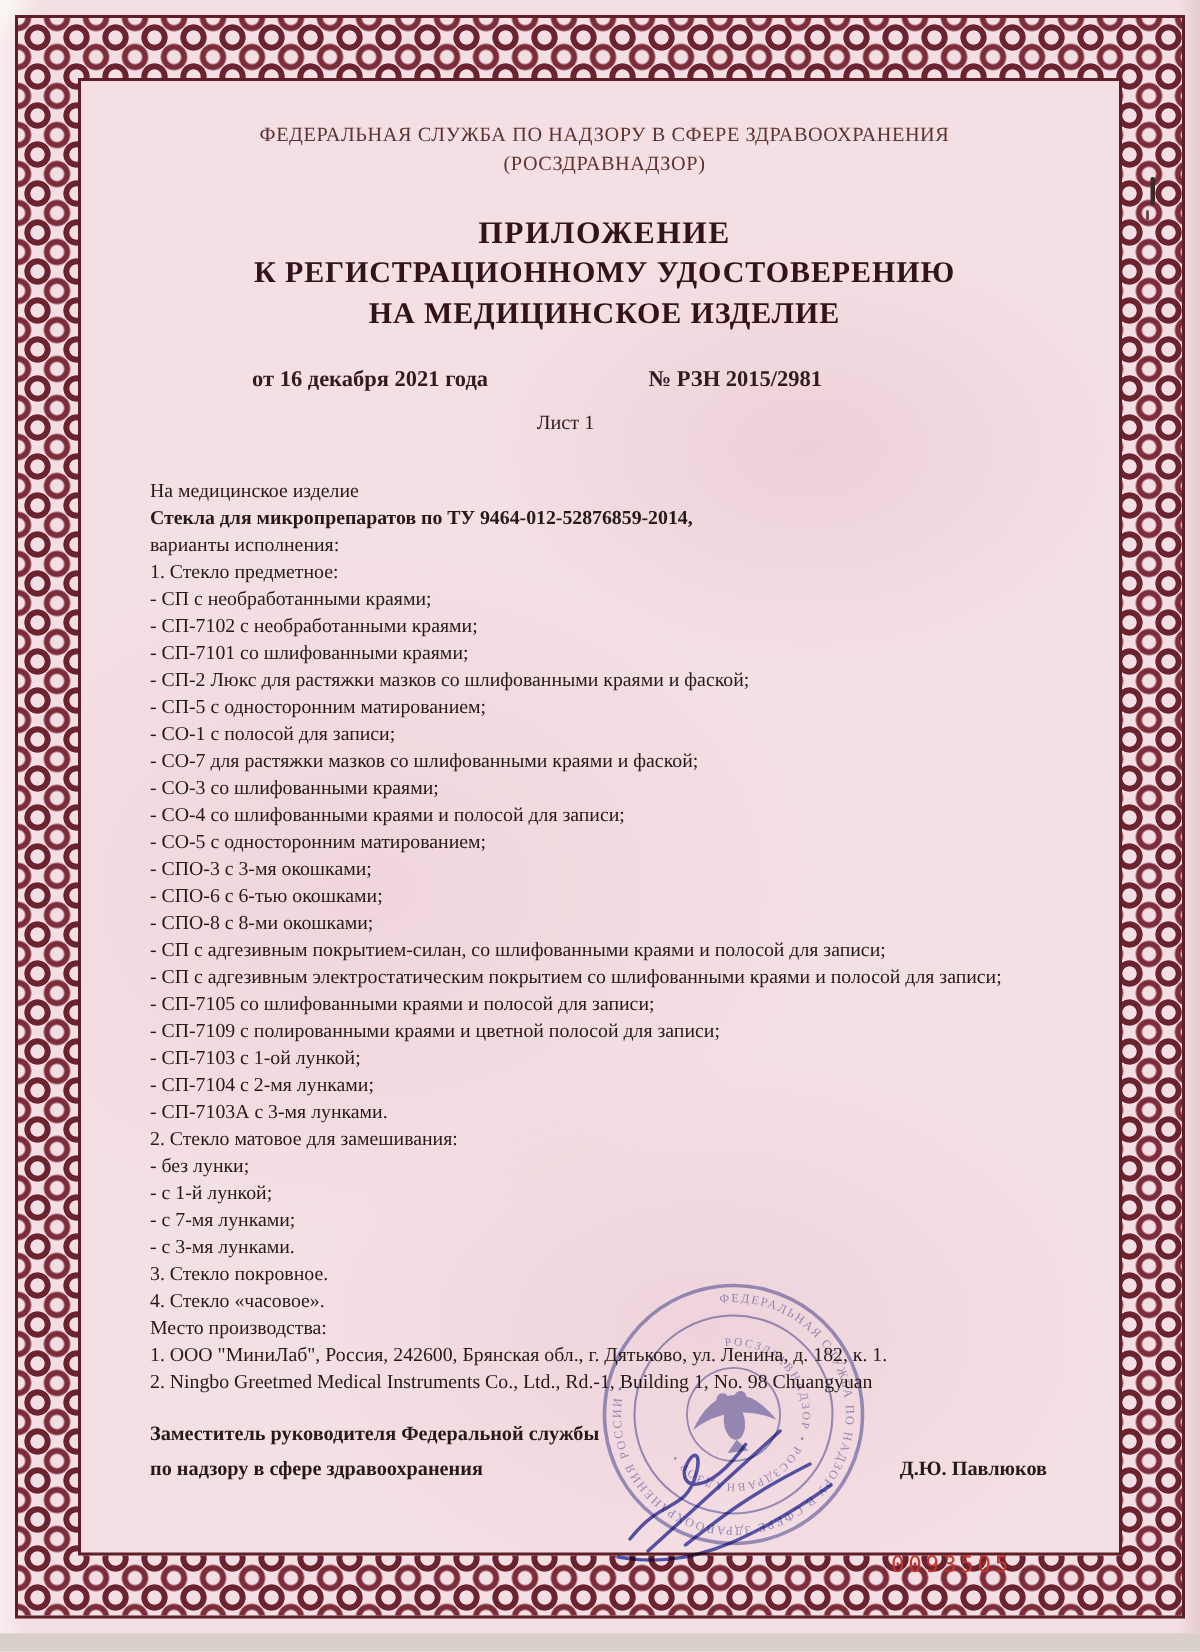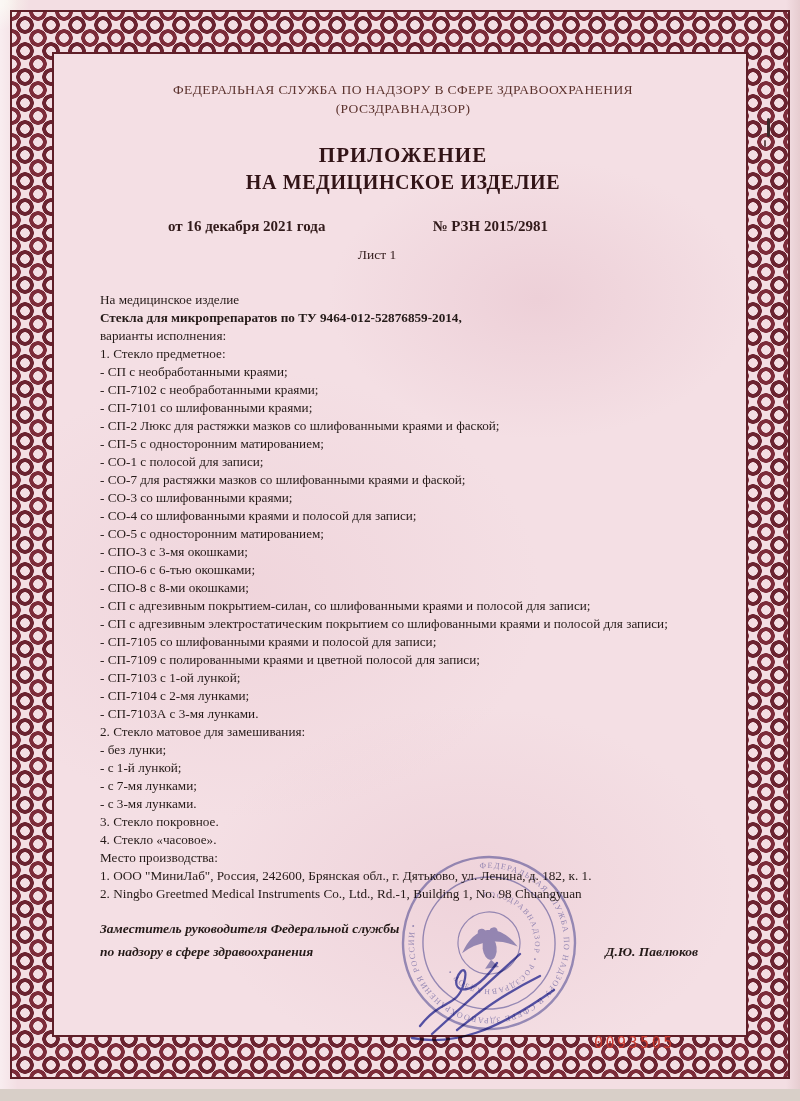--- a/index.html
+++ b/index.html
@@ -36,21 +36,21 @@
   }
   .issuer{ment:center;text-align:center;color:#5c332e;font-size:13.5px;line-height:19px;letter-spacing:.4px;}
   .doc-title{margin-top:24px;text-align:center;color:#321417;font-weight:bold;}
   .doc-title .t1{font-size:21px;line-height:27px;letter-spacing:1px;}
   .doc-title .t2{font-size:20px;line-height:27px;letter-spacing:.6px;}
   .meta-row{display:flex;margin:22px 0 0 68px;gap:107px;font-weight:bold;font-size:15px;color:#321b1b;}
   .sheet{margin:12px 52px 0 0;text-align:center;font-weight:normal;font-size:13.5px;color:#321b1b;height:18px;}
   .body-block{margin-top:26px;font-size:13.2px;line-height:18px;}
   .body-block .line{min-height:18px;}
   .bold{font-weight:bold;}
-  .sign-row{display:flex;justify-content:space-between;align-items:flex-end;margin-top:14px;font-weight:bold;font-size:13.5px;line-height:23px;color:#241a18;font-style:italic;}
+  .sign-row{display:flex;justify-content:space-between;align-items:flex-end;margin-top:14px;font-weight:bold;font-size:13.5px;line-height:23px;color:#241a18;}
   .sign-row .name{margin-right:8px;white-space:nowrap;}
   .serial{
     position:absolute;left:594px;top:1034px;
     font-family:"DejaVu Sans Mono", monospace;
     font-size:15px;letter-spacing:2.5px;color:#c5352b;
   }
   .stamp-svg{position:absolute;left:398px;top:852px;opacity:.55;mix-blend-mode:multiply;transform:rotate(-7deg);}
   .sig-svg{position:absolute;left:402px;top:938px;opacity:.8;mix-blend-mode:multiply;}
   .artifact1{position:absolute;left:767px;top:118px;width:3px;height:19px;background:#3a2a2a;border-radius:2px;}
   .artifact2{position:absolute;left:764px;top:140px;width:2px;height:7px;background:#6a5050;border-radius:2px;}
@@ -64,20 +64,21 @@
 
   <div class="paper">
 
     <div class="issuer">
       <div>ФЕДЕРАЛЬНАЯ СЛУЖБА ПО НАДЗОРУ В СФЕРЕ ЗДРАВООХРАНЕНИЯ</div>
       <div>(РОСЗДРАВНАДЗОР)</div>
     </div>
 
     <div class="doc-title">
       <div class="t1">ПРИЛОЖЕНИЕ</div>
+      <div class="t2">К РЕГИСТРАЦИОННОМУ УДОСТОВЕРЕНИЮ</div>
       <div class="t2">НА МЕДИЦИНСКОЕ ИЗДЕЛИЕ</div>
     </div>
 
     <div class="meta-row">
       <span>от 16 декабря 2021 года</span>
       <span>№  РЗН 2015/2981</span>
     </div>
 
     <div class="sheet">Лист 1</div>
 

